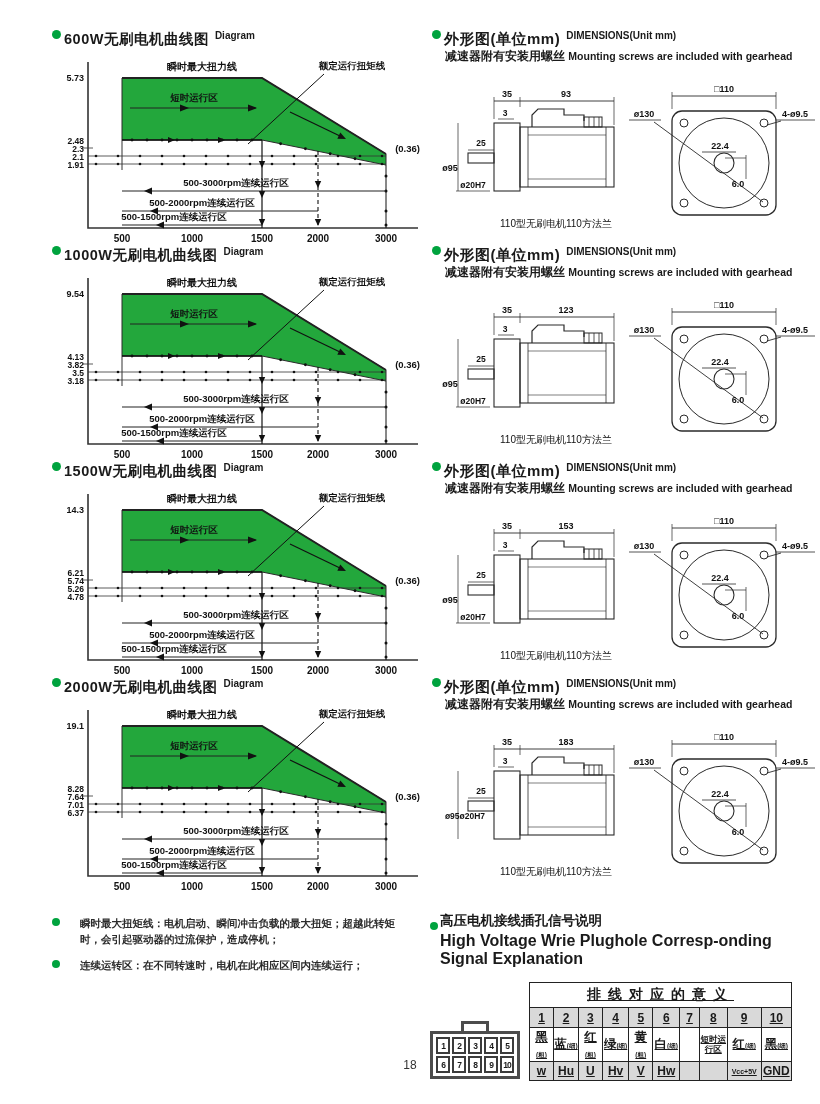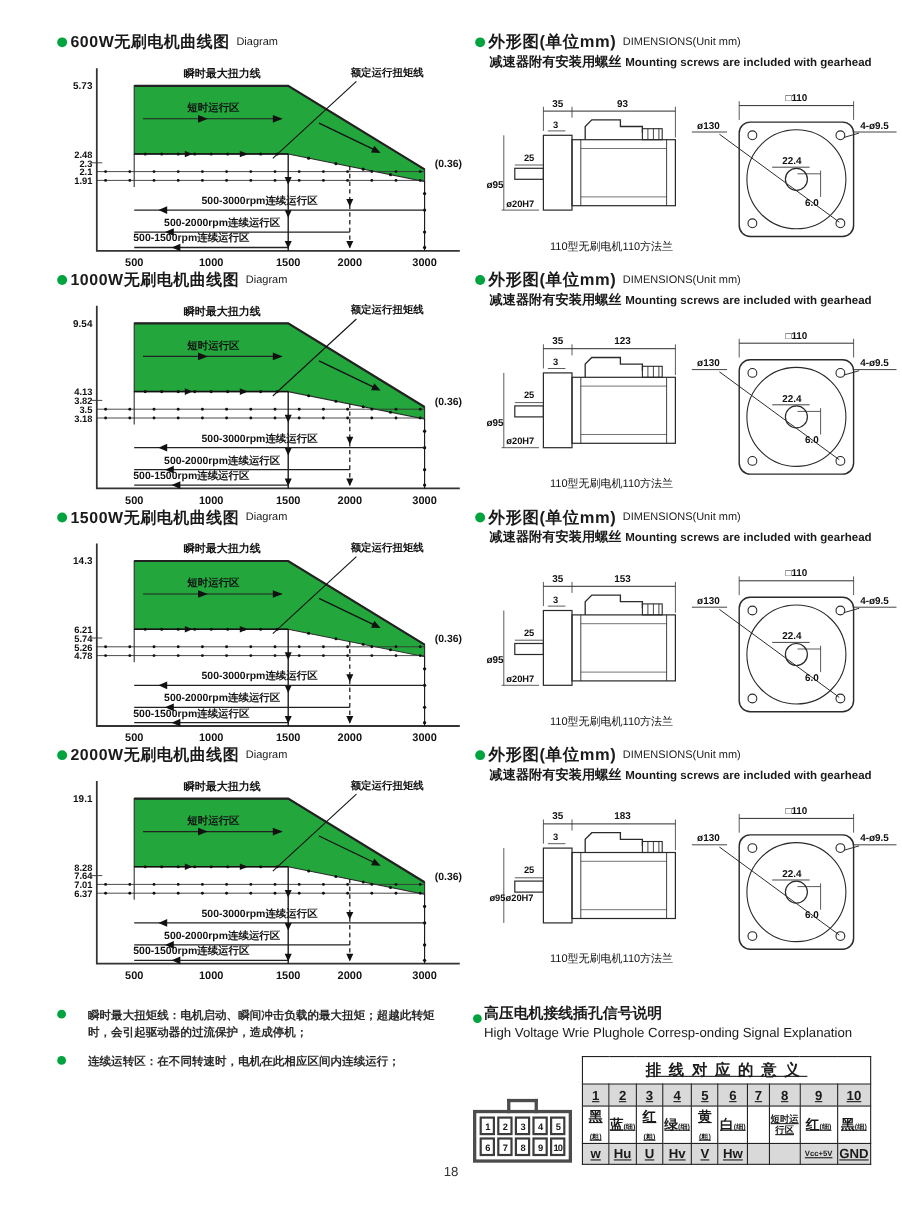--- a/index.html
+++ b/index.html
@@ -5,36 +5,36 @@
   html,body{margin:0;padding:0;}
   body{
     width:820px;height:1104px;background:#ffffff;position:relative;
     font-family:"Liberation Sans","DejaVu Sans",sans-serif;color:#1a1a1a;
     overflow:hidden;
   }
   .page{position:absolute;left:52px;top:30px;width:740px;}
   .row{display:flex;height:216px;}
   .chart-col{width:374px;flex:0 0 374px;}
   .dim-col{flex:1;padding-left:6px;}
-  .sec-head{display:flex;align-items:center;gap:3px;height:17px;margin-bottom:1px;}
+  .sec-head{display:flex;align-items:flex-start;gap:3px;height:17px;margin-bottom:1px;}
   .dot{width:9px;height:9px;border-radius:50%;background:var(--green,#00a33e);flex:0 0 9px;}
   .head-cn{font-size:14.5px;font-weight:800;letter-spacing:.5px;white-space:nowrap;}
-  .head-en{font-size:10px;font-weight:400;margin-left:3px;white-space:nowrap;}
+  .head-en{font-size:10px;font-weight:700;margin-left:3px;white-space:nowrap;}
   .dim-col .head-cn{font-size:15px;}
   .dim-sub{font-size:12px;font-weight:700;margin:0 0 0 13px;white-space:nowrap;}
   .dim-sub .sub-en{font-size:10.5px;}
   svg text{font-family:"Liberation Sans","DejaVu Sans",sans-serif;}
   .bottom{display:flex;margin-top:18px;}
   .notes{width:374px;flex:0 0 374px;padding-top:4px;}
   .note{display:flex;gap:20px;margin-bottom:10px;font-size:10.5px;font-weight:600;color:#2b2b2b;line-height:1.5;padding-right:14px;}
   .ndot{flex:0 0 8px;width:8px;height:8px;border-radius:50%;background:var(--green,#00a33e);margin-top:2px;}
   .signal{flex:1;padding-left:4px;}
   .sig-head{display:flex;align-items:flex-end;gap:2px;font-size:13.5px;font-weight:800;}
   .sig-head .dot{width:8px;height:8px;flex:0 0 8px;}
-  .sig-en{font-size:12px;font-weight:400;margin:2px 0 0 10px;}
+  .sig-en{font-size:16px;font-weight:700;margin:2px 0 0 10px;}
   .sig-body{display:flex;align-items:flex-end;gap:9px;margin-top:14px;}
   .connector{display:flex;flex-direction:column;align-items:center;margin-bottom:2px;}
   .conn-tab{width:22px;height:10px;border:3px solid #4c4c4c;border-bottom:none;position:relative;top:3px;}
   .conn-body{border:3px solid #4c4c4c;padding:3px;display:flex;flex-direction:column;gap:2px;background:#fff;}
   .conn-row{display:flex;gap:2px;}
   .conn-cell{width:10px;height:13px;border:2px solid #3c3c3c;font-size:8.5px;font-weight:bold;
     display:flex;align-items:center;justify-content:center;letter-spacing:-1px;}
   table.sig-table{border-collapse:collapse;table-layout:fixed;text-decoration:underline;}
   table.sig-table td{border:1.4px solid #222;text-align:center;vertical-align:middle;padding:0;overflow:hidden;}
   td.t-title{font-size:14px;font-weight:800;letter-spacing:7px;height:24px;}

